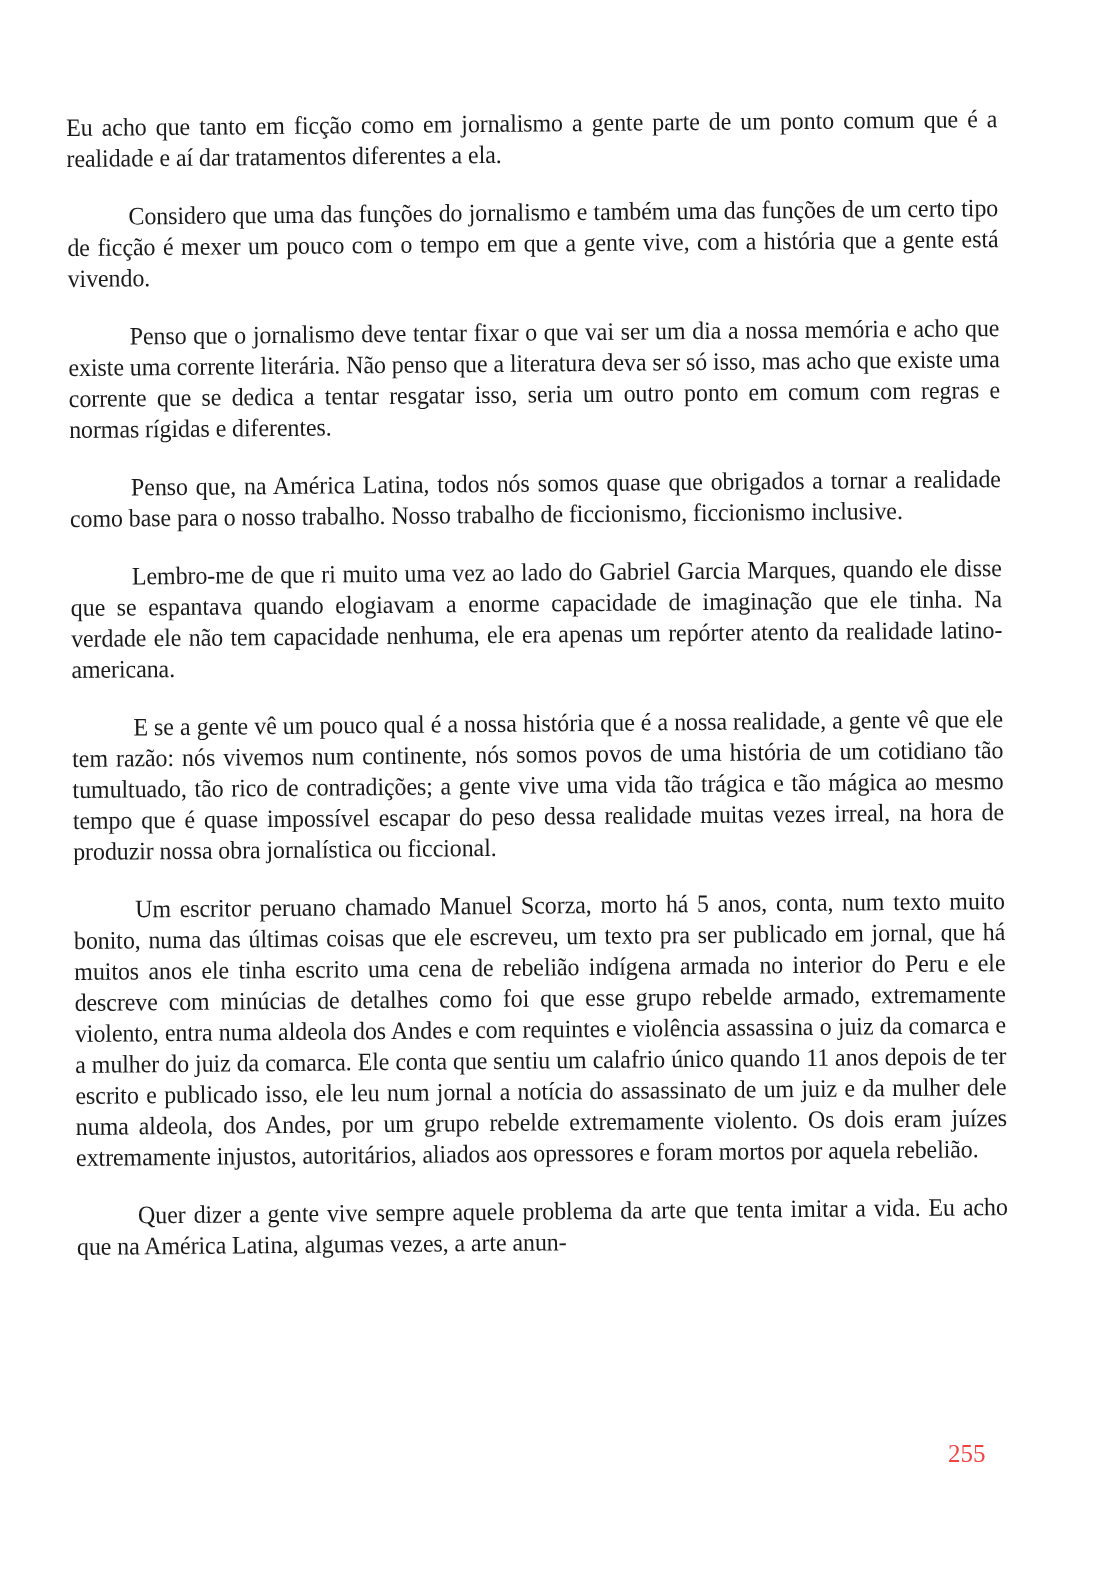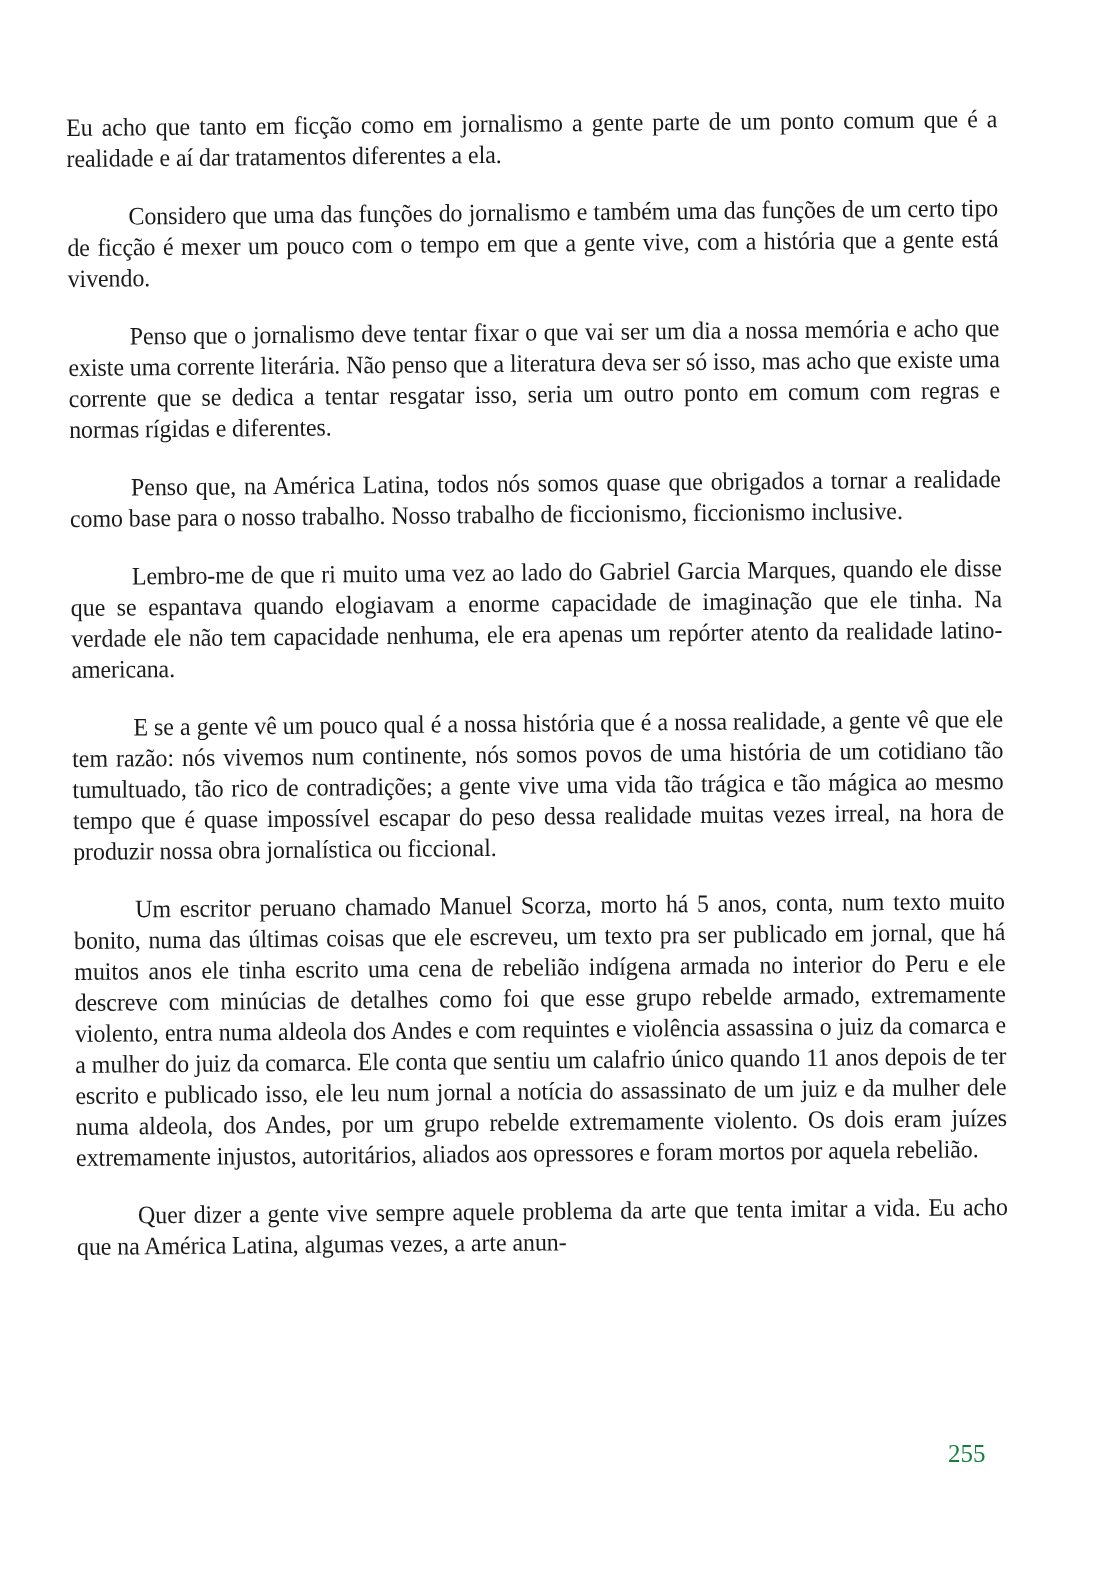--- a/index.html
+++ b/index.html
@@ -36,21 +36,21 @@
     }
     .para.indent {
       text-indent: 64px;
     }
     .page-number {
       position: absolute;
       left: 948px;
       top: 1440px;
       font-size: 25px;
       font-family: "Liberation Serif", "DejaVu Serif", serif;
-      color: #15803d;
+      color: #ef4444;
     }
   </style>
 </head>
 <body>
 
 <div class="page">
   <p class="para">Eu acho que tanto em ficção como em jornalismo a gente parte de um ponto comum que é a realidade e aí dar tratamentos diferentes a ela.</p>
   <p class="para indent">Considero que uma das funções do jornalismo e também uma das funções de um certo tipo de ficção é mexer um pouco com o tempo em que a gente vive, com a história que a gente está vivendo.</p>
   <p class="para indent">Penso que o jornalismo deve tentar fixar o que vai ser um dia a nossa memória e acho que existe uma corrente literária. Não penso que a literatura deva ser só isso, mas acho que existe uma corrente que se dedica a tentar resgatar isso, seria um outro ponto em comum com regras e normas rígidas e diferentes.</p>
   <p class="para indent">Penso que, na América Latina, todos nós somos quase que obrigados a tornar a realidade como base para o nosso trabalho. Nosso trabalho de ficcionismo, ficcionismo inclusive.</p>

